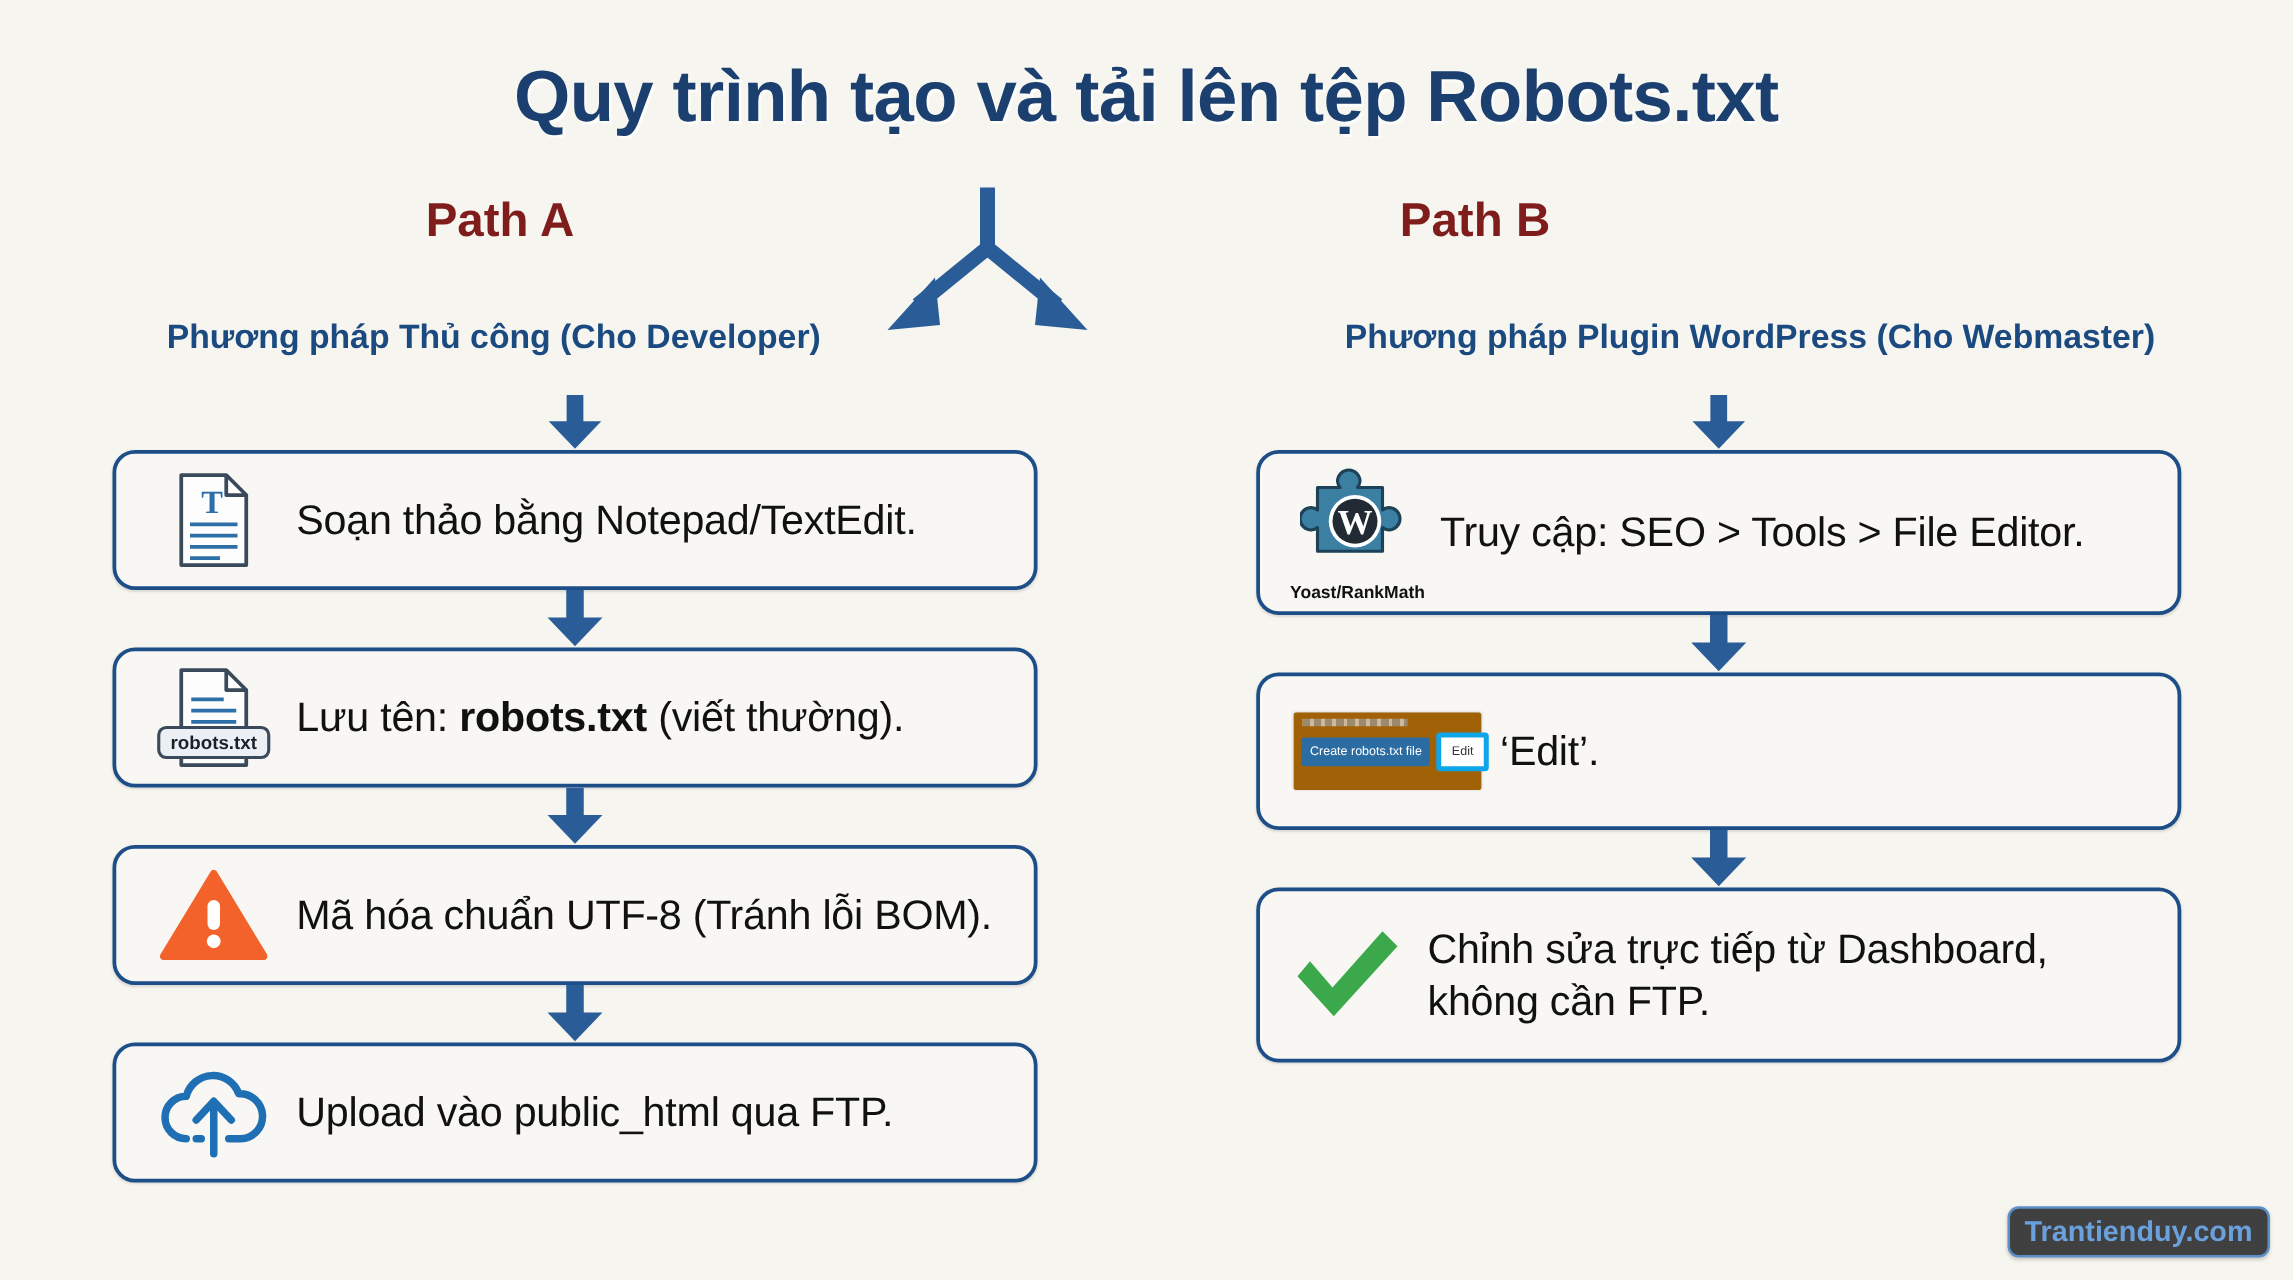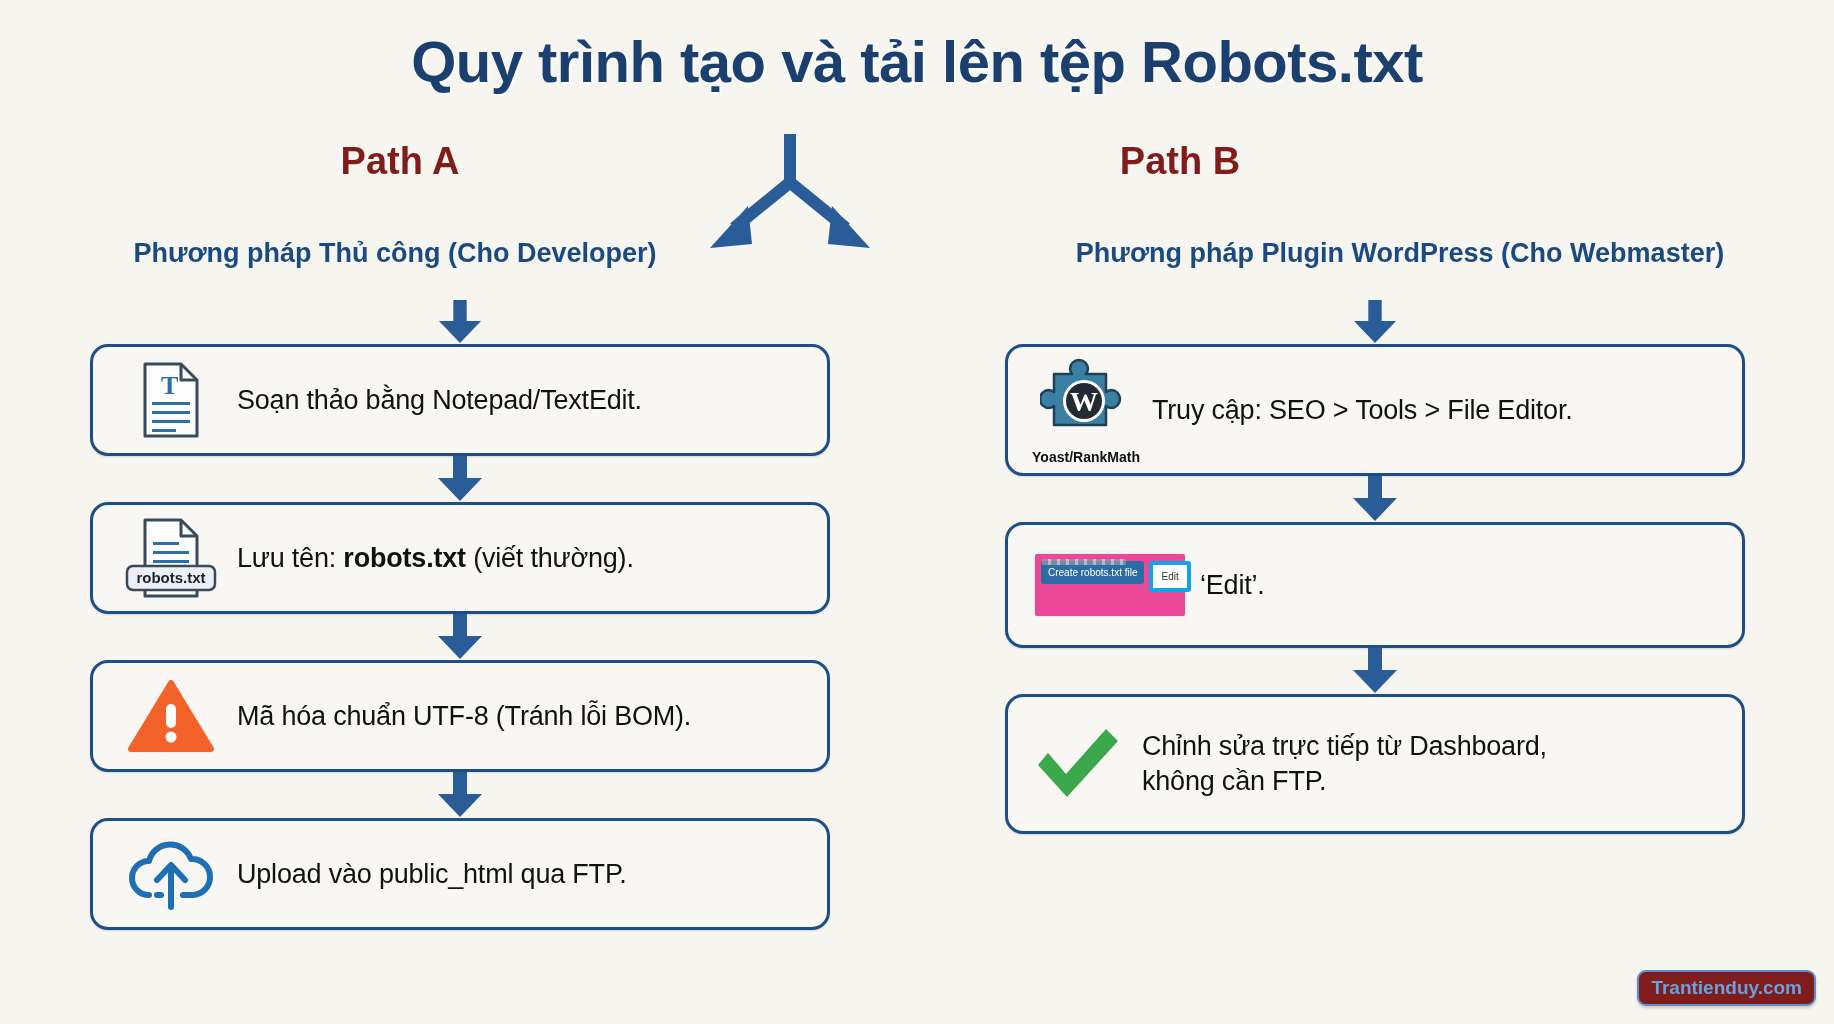--- a/index.html
+++ b/index.html
@@ -10,20 +10,21 @@
     width: 1834px;
     height: 1024px;
     background: #f6f5f0;
     font-family: "Liberation Sans", sans-serif;
     overflow: hidden;
     position: relative;
   }
   .stage {
     position: absolute;
     inset: 0;
+    margin-top: 16px;
   }
 
   
   .title {
     position: absolute;
     top: 28px;
     left: 0;
     width: 100%;
     text-align: center;
     font-size: 58px;
@@ -100,48 +101,48 @@
   .card-icon {
     flex: 0 0 auto;
     width: 112px;
     display: flex;
     flex-direction: column;
     align-items: center;
     justify-content: center;
   }
   .card-text {
     flex: 1 1 auto;
-    font-size: 27px;
+    font-size: 33px;
     color: #111111;
     line-height: 1.28;
     padding-left: 10px;
     letter-spacing: -0.2px;
   }
   .card-text b { font-weight: bold; }
 
   
   .icon-caption {
     font-size: 14px;
     font-weight: bold;
     color: #111;
     margin-top: 2px;
     white-space: nowrap;
   }
 
   
   .mini-shot {
     width: 150px;
     height: 62px;
-    background: #ec4899;
+    background: #a16207;
     border-radius: 2px;
     position: relative;
     box-sizing: border-box;
     padding: 7px 6px 6px 6px;
     display: flex;
-    align-items: flex-start;
+    align-items: center;
     gap: 5px;
     box-shadow: 0 0 2px rgba(0,0,0,0.18);
   }
   .mini-shot .blur-title {
     position: absolute;
     top: 5px;
     left: 7px;
     width: 84px;
     height: 6px;
     background: repeating-linear-gradient(90deg,#9aa0a6 0 6px, #e6e7e8 6px 9px);
@@ -167,23 +168,23 @@
     white-space: nowrap;
   }
 
   
   .watermark {
     position: absolute;
     right: 18px;
     bottom: 18px;
     border: 2px solid #5a8fc7;
     border-radius: 9px;
-    background: #7f1d1d;
+    background: #404040;
     color: #6aa0dc;
-    font-size: 19px;
+    font-size: 23px;
     font-weight: bold;
     padding: 5px 12px;
     box-shadow: 0 2px 3px rgba(0,0,0,0.18);
   }
 </style>
 </head>
 <body>
 
 <div class="stage">
 

